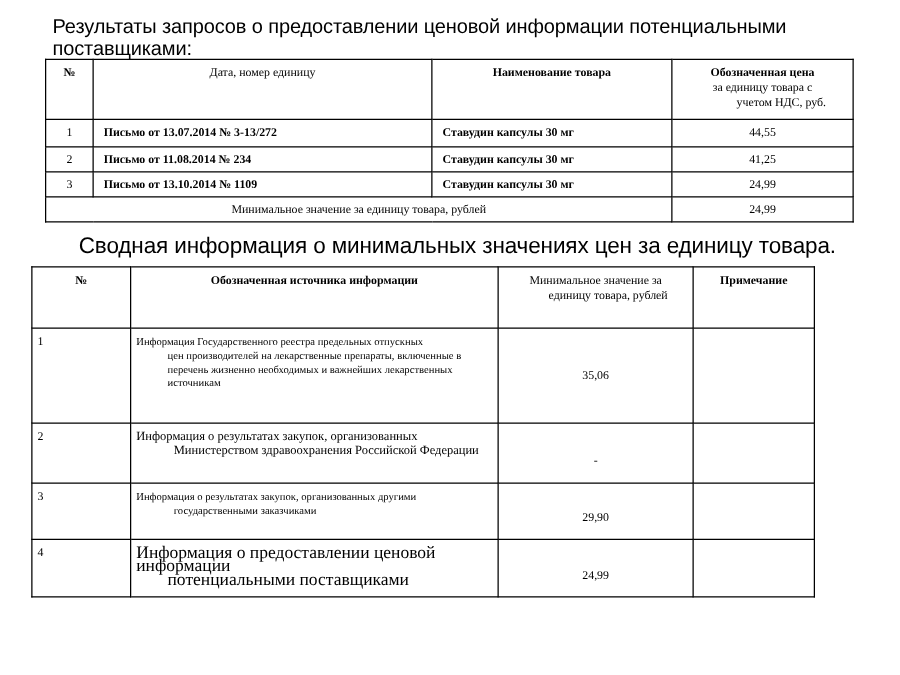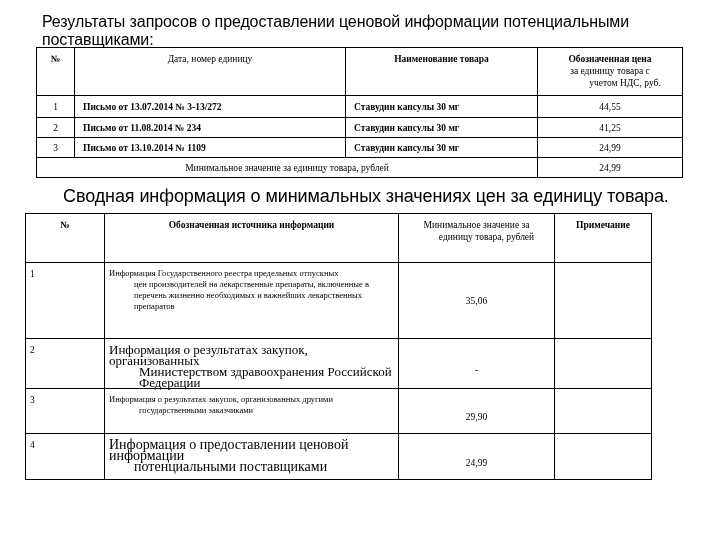--- a/index.html
+++ b/index.html
@@ -83,28 +83,28 @@
     <td class="c pad">
       <span>Минимальное значение за</span><br>
       <span style="padding-left:20px">единицу товара, рублей</span>
     </td>
     <td class="c b pad">Примечание</td>
   </tr>
   <tr style="height:76px">
     <td class="pad">1</td>
     <td class="pad" style="font-size:8.5px;line-height:11px">
       <span>Информация Государственного реестра предельных отпускных</span>
-      <span class="ind" style="padding-left:25px;padding-right:20px">цен производителей на лекарственные препараты, включенные в перечень жизненно необходимых и важнейших лекарственных препаратов</span>
+      <span class="ind" style="padding-left:25px;padding-right:20px">цен производителей на лекарственные препараты, включенные в перечень жизненно необходимых и важнейших лекарственных источникам</span>
     </td>
     <td class="c vm">35,06</td>
     <td></td>
   </tr>
   <tr style="height:48px">
     <td class="pad">2</td>
-    <td class="pad" style="font-size:13px;line-height:11px">
+    <td class="pad" style="font-size:10px;line-height:11px">
       <span>Информация о результатах закупок, организованных</span>
       <span class="ind">Министерством здравоохранения Российской Федерации</span>
     </td>
     <td class="c vm" style="padding-top:12px">-</td>
     <td></td>
   </tr>
   <tr style="height:45px">
     <td class="pad">3</td>
     <td class="pad" style="font-size:8.5px;line-height:11px">
       <span>Информация о результатах закупок, организованных другими</span>

